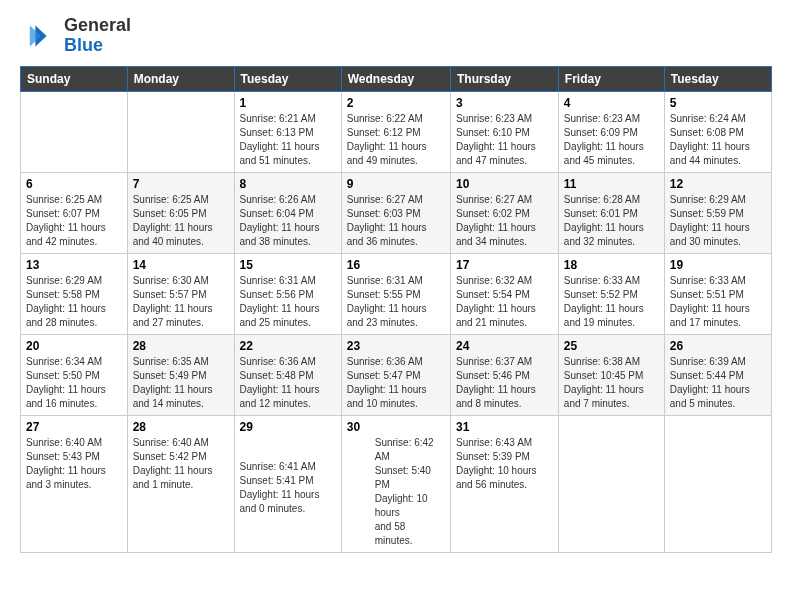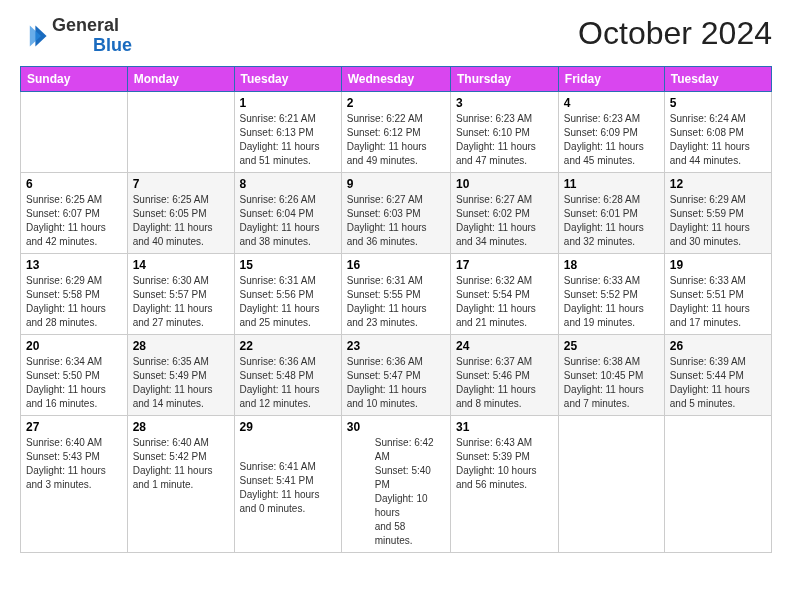--- a/index.html
+++ b/index.html
@@ -17,29 +17,29 @@
     }
     .header {
       display: flex;
       justify-content: space-between;
       align-items: flex-start;
       margin-bottom: 10px;
     }
     .logo {
       display: flex;
       align-items: center;
-      gap: 4px;
+      gap: 16px;
     }
     .logo-text {
       font-size: 18px;
       font-weight: bold;
       line-height: 1.1;
     }
     .logo-general { color: #333; }
-    .logo-blue { color: #1a6bbf; margin-left: 41px; }
+    .logo-blue { color: #1a6bbf; }
     .logo-icon {
       width: 28px;
       height: 28px;
     }
     .title-block {
       text-align: right;
     }
     .month-title {
       font-size: 32px;
       font-weight: normal;
@@ -50,21 +50,21 @@
       font-size: 15px;
       color: #444;
       font-weight: bold;
     }
     .calendar {
       width: 100%;
       border-collapse: collapse;
       font-size: 11px;
     }
     .calendar th {
-      background-color: #d946ef;
+      background-color: #404040;
       color: #fff;
       text-align: left;
       padding: 5px 6px;
       font-size: 12px;
       font-weight: bold;
       border: 1px solid #2a6db5;
     }
     .calendar td {
       border: 1px solid #ccc;
       vertical-align: top;
@@ -107,21 +107,20 @@
 
         <polygon points="22,5 38,20 22,35" fill="#1a6bbf"></polygon>
         <polygon points="14,5 30,20 14,35" fill="#2a8adf" opacity="0.7"></polygon>
       </svg>
       <div class="logo-text">
         <div class="logo-general">General</div>
         <div class="logo-blue">Blue</div>
       </div>
     </div>
     <div class="title-block">
-      <div class="month-title">October 2024</div>
     </div>
   </div>
 
   <table class="calendar">
     <thead>
       <tr>
       <th>Sunday</th>
           <th>Monday</th>
           <th>Tuesday</th>
           <th>Wednesday</th>

